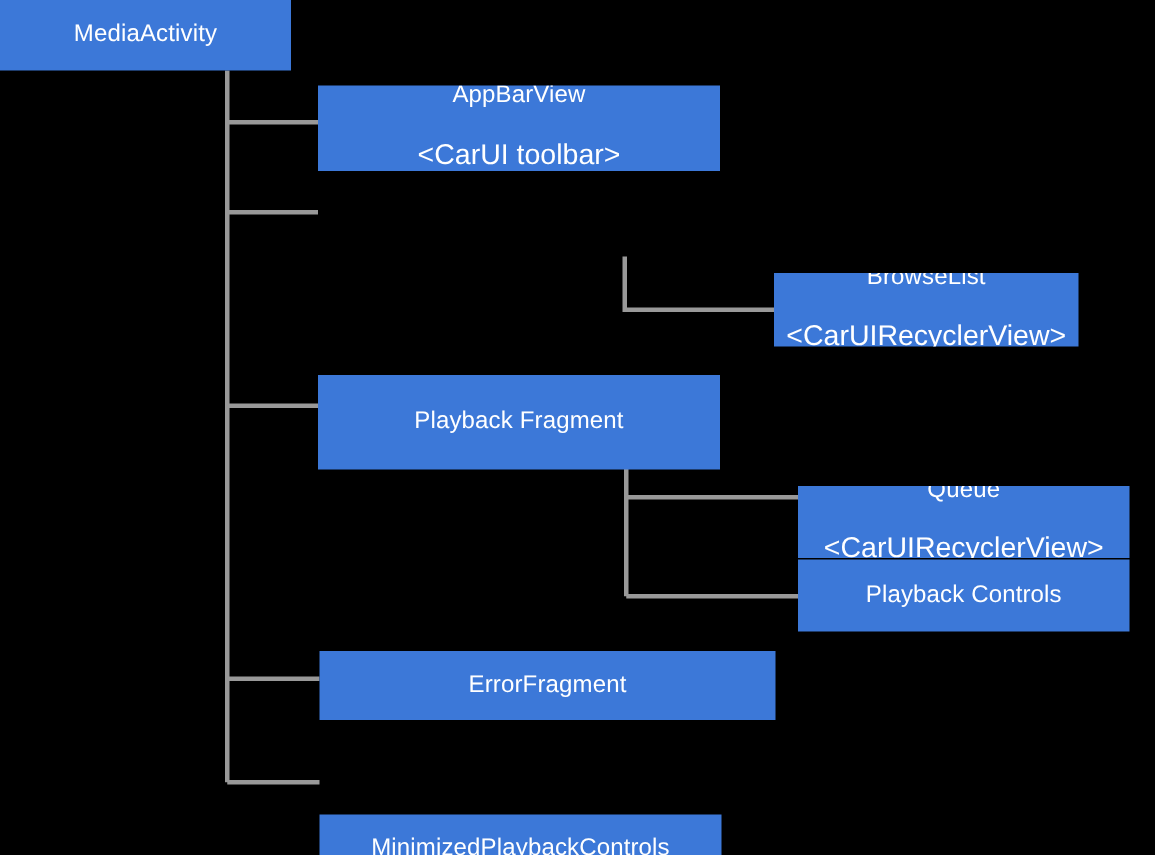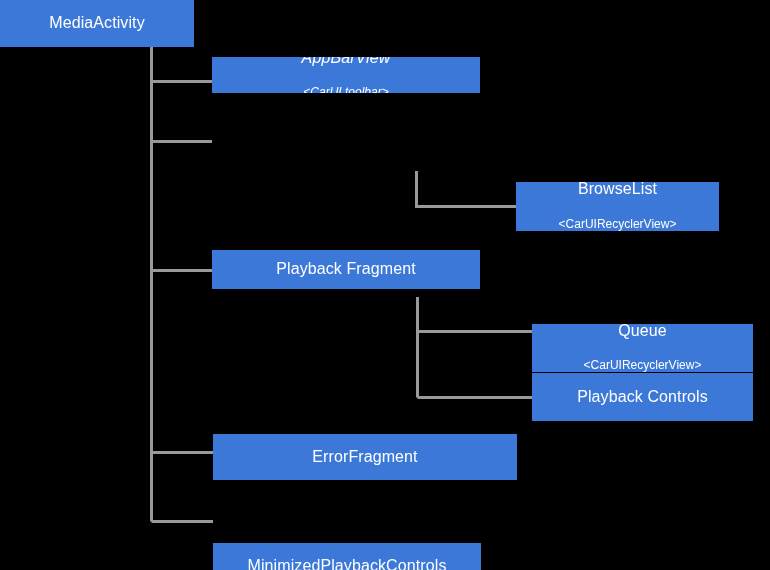--- a/index.html
+++ b/index.html
@@ -42,34 +42,34 @@
     overflow: hidden;
   }
   .node .node-title {
     font-size: 16px;
     font-weight: 400;
     letter-spacing: 0.1px;
     white-space: nowrap;
     text-align: right;
   }
   .node .node-sub {
-    font-size: 12px;
+    font-size: 19px;
     font-weight: 400;
     margin-top: 19px;
     white-space: nowrap;
   }
   .node.has-sub .node-title {
     margin-top: -1px;
   }
   
   #node-media-activity   { left:0px;   top:0px;   width:194px; height:47px; }
-  #node-app-bar-view     { left:212px; top:57px;  width:268px; height:36px;font-style:italic; }
+  #node-app-bar-view     { left:212px; top:57px;  width:268px; height:57px; }
   #node-browse-fragment  { left:212px; top:124px; width:268px; height:47px; }
   #node-browse-list      { left:516px; top:182px; width:203px; height:49px; }
-  #node-playback-fragment{ left:212px; top:250px; width:268px; height:39px; }
+  #node-playback-fragment{ left:212px; top:250px; width:268px; height:63px; }
   #node-queue            { left:532px; top:324px; width:221px; height:48px; }
   #node-playback-controls{ left:532px; top:373px; width:221px; height:48px; }
   #node-error-fragment   { left:213px; top:434px; width:304px; height:46px; }
   #node-minimized-controls{ left:213px; top:503px; width:268px; height:47px;margin-top:40px; }
 </style>
 </head>
 <body>
 
 <div id="diagram-canvas">
 

